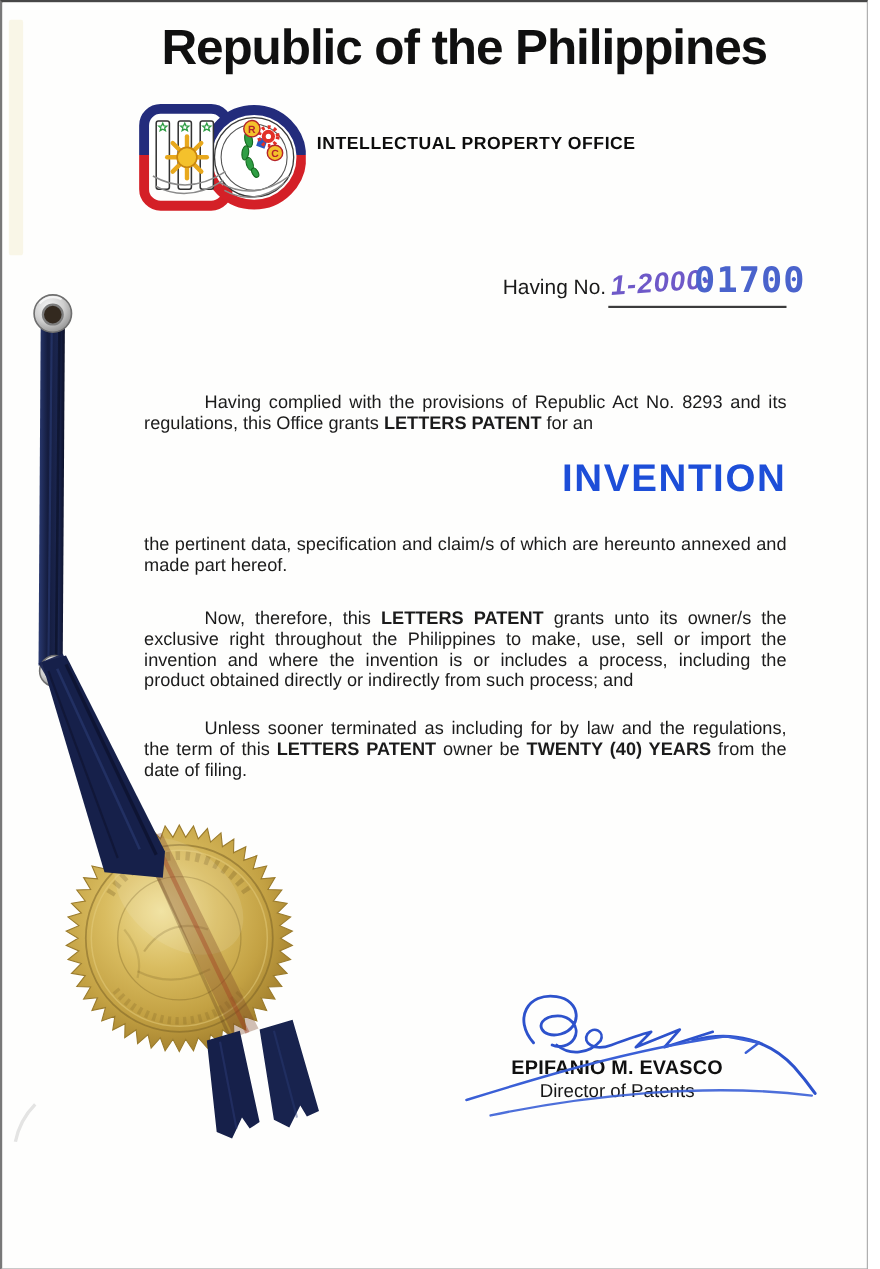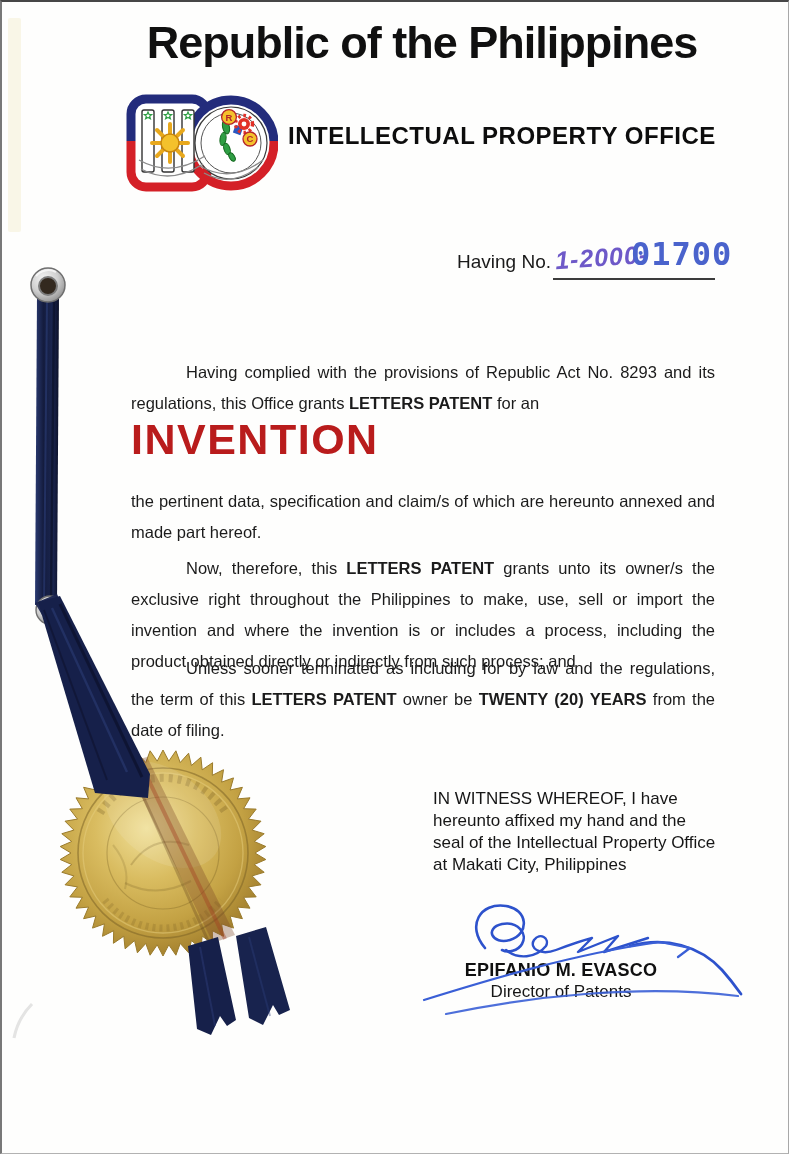--- a/index.html
+++ b/index.html
@@ -5,32 +5,32 @@
   *{margin:0;padding:0;box-sizing:border-box}
   html,body{background:#ffffff}
   body{font-family:"Liberation Sans",sans-serif;color:#1c1c1c}
   .page{position:relative;width:789px;height:1154px;background:#fefefdf;background:#fefefd;overflow:hidden;
         border-top:2px solid #474747;border-left:2px solid #787878;
         border-right:1px solid #a8a8a8;border-bottom:1px solid #b2b2b2}
   .tint{position:absolute;left:6px;top:16px;width:13px;height:214px;background:#f4eed6;opacity:.55;border-radius:2px}
   .title{position:absolute;top:15px;left:70px;width:700px;text-align:center;
          font-size:45px;font-weight:bold;letter-spacing:-1px;color:#101010}
   .logo{position:absolute;left:124px;top:84px;width:152px;height:114px}
-  .office{position:absolute;left:286px;top:120px;font-size:24px;font-weight:bold;letter-spacing:.5px;color:#0d0d0d}
+  .office{position:absolute;left:286px;top:120px;font-size:16px;font-weight:bold;letter-spacing:.5px;color:#0d0d0d}
   .patent-label{position:absolute;left:455px;top:249px;font-size:19px;color:#1a1a1a}
   .stamp-prefix{position:absolute;left:553px;top:241px;font-size:25px;font-weight:bold;font-style:italic;
                 color:#6e59c8;transform:rotate(-4deg);letter-spacing:1px}
   .stamp-number{position:absolute;left:629px;top:233px;font-size:32px;font-weight:bold;
                 font-family:"DejaVu Sans Mono",monospace;color:#4a63cc;letter-spacing:1px}
   .patent-underline{position:absolute;left:551px;top:276px;width:162px;height:2px;background:#3c3c3c}
-  .para{position:absolute;left:129px;width:584px;font-size:16.5px;line-height:31px;text-align:justify;color:#1b1b1b}
+  .para{position:absolute;left:129px;width:584px;font-size:16.5px;line-height:19px;text-align:justify;color:#1b1b1b}
   .indent{text-indent:55px}
   .p1{top:355px}.p2{top:484px}.p3{top:551px}.p4{top:651px}
-  .heading{position:absolute;top:413px;left:129px;width:584px;text-align:left;
-           font-size:43px;font-weight:bold;letter-spacing:1.5px;color:#b91c1c}
+  .heading{position:absolute;top:413px;left:129px;width:584px;text-align:right;
+           font-size:35px;font-weight:bold;letter-spacing:1.5px;color:#1d4ed8}
   .witness{position:absolute;left:431px;top:786px;width:310px;font-size:17px;line-height:22px;white-space:pre-line;color:#161616}
   .signer{position:absolute;left:428px;top:958px;width:262px;text-align:center}
   .signer-name{font-size:18px;font-weight:bold;letter-spacing:.2px;color:#101010}
   .signer-title{font-size:17px;margin-top:1px;color:#161616}
   .overlay{position:absolute;left:0;top:0;width:800px;height:1154px;pointer-events:none}
   b{font-weight:bold}
 </style>
 </head>
 <body>
 
@@ -118,26 +118,22 @@
 
   <span class="patent-label">Having No.</span>
   <span class="stamp-prefix">1-2000-</span>
   <span class="stamp-number">01700</span>
   <div class="patent-underline"></div>
 
   <p class="para indent p1"><span>Having complied with the provisions of Republic Act No. 8293 and its regulations, this Office grants </span><b>LETTERS PATENT</b><span> for an</span></p>
   <h2 class="heading">INVENTION</h2>
   <p class="para p2"><span>the pertinent data, specification and claim/s of which are hereunto annexed and made part hereof.</span></p>
   <p class="para indent p3"><span>Now, therefore, this </span><b>LETTERS PATENT</b><span> grants unto its owner/s the exclusive right throughout the Philippines to make, use, sell or import the invention and where the invention is or includes a process, including the product obtained directly or indirectly from such process; and</span></p>
-  <p class="para indent p4"><span>Unless sooner terminated as including for by law and the regulations, the term of this </span><b>LETTERS PATENT</b><span> owner be </span><b>TWENTY (20) YEARS</b><span> from the date of filing.</span></p>
-
-  <div class="witness">IN WITNESS WHEREOF, I have
-hereunto affixed my hand and the
-seal of the Intellectual Property Office
-at Makati City, Philippines</div>
+  <p class="para indent p4"><span>Unless sooner terminated as including for by law and the regulations, the term of this </span><b>LETTERS PATENT</b><span> owner be </span><b>TWENTY (40) YEARS</b><span> from the date of filing.</span></p>
+
 
   <div class="signer">
     <div class="signer-name">EPIFANIO M. EVASCO</div>
     <div class="signer-title">Director of Patents</div>
   </div>
 
   <svg class="overlay" viewBox="0 0 800 1154" aria-hidden="true">
     <defs>
       <radialGradient id="gold" cx="42%" cy="38%" r="72%">
         <stop offset="0%" stop-color="#f0e09a"></stop>

